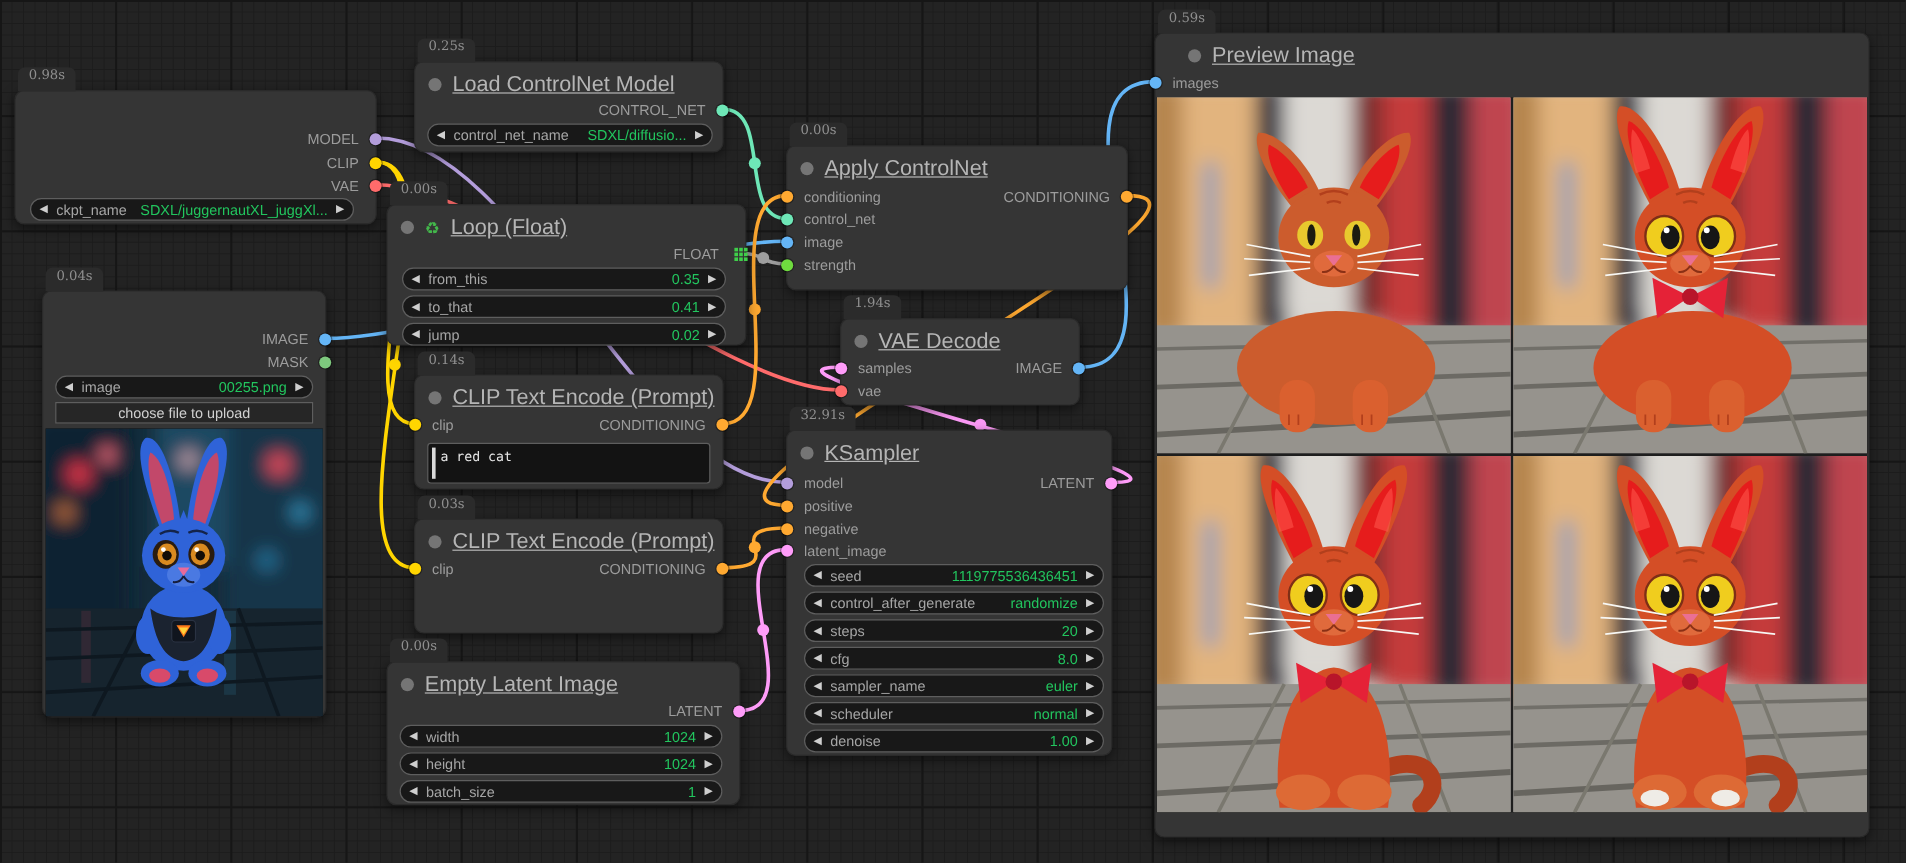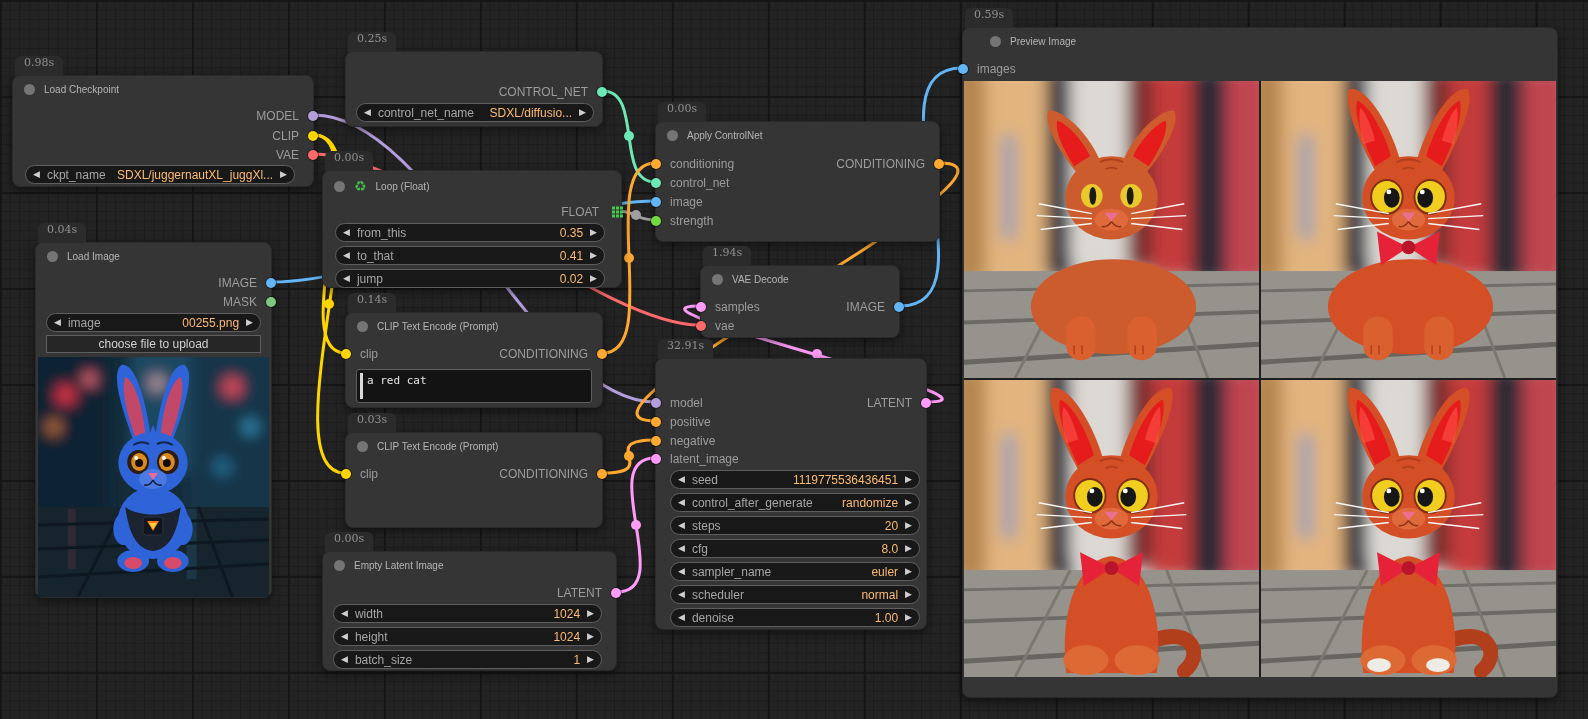--- a/index.html
+++ b/index.html
@@ -13,37 +13,37 @@
     background-size:96px 96px,96px 96px,9.6px 9.6px,9.6px 9.6px;
     font-family:"Liberation Sans",sans-serif;}
   .wires{position:absolute;left:0;top:0;z-index:0;}
   .node{position:absolute;background:#353535;border:1px solid #2a2a2a;border-radius:8px;
     box-shadow:0 3px 10px rgba(0,0,0,.5);z-index:1;box-sizing:border-box;}
   .badge{position:absolute;left:2px;top:-20px;height:20px;line-height:20px;padding:0 9px;
     background:#2b2b2b;border-radius:6px 6px 0 0;color:#8f8f8f;
     font:11px "DejaVu Serif",serif;}
   .titlebar{display:flex;align-items:center;gap:9px;padding:8px 11px 0 11px;}
   .tdot{width:11px;height:11px;border-radius:50%;background:#757575;flex:0 0 auto;}
-  .title{color:#b5b5b5;font-size:10px;white-space:nowrap;}
+  .title{color:#b5b5b5;font-size:18px;white-space:nowrap;text-decoration:underline;}
   .ticon{font-size:14px;color:#43b84b;line-height:1;}
   .port{position:absolute;display:flex;align-items:center;height:16px;font-size:12px;color:#9c9c9c;white-space:nowrap;}
   .port.in{left:0;padding-left:14px;}
   .port.out{right:0;padding-right:14px;}
   .pdot{position:absolute;top:50%;width:10px;height:10px;border-radius:50%;
     transform:translateY(-50%);box-shadow:0 0 0 1px rgba(0,0,0,.35);}
   .port.in .pdot{left:-5px;}
   .port.out .pdot{right:-5px;}
   .gridicon{position:absolute;right:-2px;top:50%;transform:translateY(-50%);
     display:grid;grid-template-columns:repeat(3,3px);gap:1px;}
   .gridicon i{width:3px;height:3px;background:#3fcf4a;}
   .widget{position:absolute;height:19px;background:#181818;border:1px solid #5e5e5e;border-radius:10px;
     display:flex;align-items:center;padding:0 7px;font-size:12px;color:#a6a6a6;box-sizing:border-box;}
   .arrow{color:#cfcfcf;font-size:9px;line-height:1;}
   .wl{flex:1;margin-left:7px;white-space:nowrap;overflow:hidden;}
-  .wv{margin-right:7px;color:#fdba74;white-space:nowrap;}
+  .wv{margin-right:7px;color:#22c55e;white-space:nowrap;}
   .textbox{position:absolute;background:#131313;border:1px solid #5e5e5e;border-radius:3px;
     color:#e6e6e6;font:11px "DejaVu Sans Mono",monospace;padding:4px 6px 0 10px;box-sizing:border-box;}
   .cursorbar{position:absolute;left:3px;top:3px;bottom:3px;width:3px;background:#d9d9d9;}
   .btn{position:absolute;height:18px;background:#262626;border:1px solid #5e5e5e;color:#d0d0d0;
     font-size:12px;display:flex;align-items:center;justify-content:center;box-sizing:border-box;cursor:pointer;}
   .imgbox{position:absolute;overflow:hidden;background:#111;}
   .imgbox svg{display:block;}
   .pgrid{position:absolute;display:grid;grid-template-columns:1fr 1fr;grid-template-rows:1fr 1fr;gap:2px;background:#1e1e1e;}
   .pcell{overflow:hidden;background:#111;}
 </style>
@@ -78,24 +78,20 @@
       <circle cx="629" cy="258" r="5" fill="#ffa931"></circle>
       <circle cx="629" cy="456" r="5" fill="#ffa931"></circle>
       <circle cx="636" cy="525" r="5" fill="#ff9cf9"></circle>
       <circle cx="817" cy="354" r="5" fill="#ff9cf9"></circle>
       <circle cx="934" cy="187" r="5" fill="#64b5f6"></circle>
     </g>
   </svg>
 
   <div class="node" style="left:12px;top:75px;width:302px;height:112px;">
     <div class="badge">0.98s</div>
-    <div class="titlebar">
-        <span class="tdot"></span>
-        <span class="title">Load Checkpoint</span>
-      </div>
     <div class="port out" style="top:32px;">
         <span>MODEL</span>
         <span class="pdot" style="background:#b39ddb;"></span>
       </div>
     <div class="port out" style="top:52px;">
         <span>CLIP</span>
         <span class="pdot" style="background:#ffd500;"></span>
       </div>
     <div class="port out" style="top:71px;">
         <span>VAE</span>
@@ -104,24 +100,20 @@
     <div class="widget" style="left:12px;right:18px;top:89px;">
       <span class="arrow">◀</span>
       <span class="wl">ckpt_name</span>
       <span class="wv">SDXL/juggernautXL_juggXl...</span>
       <span class="arrow">▶</span>
     </div>
   </div>
 
   <div class="node" style="left:35px;top:242px;width:237px;height:356px;">
     <div class="badge">0.04s</div>
-    <div class="titlebar">
-        <span class="tdot"></span>
-        <span class="title">Load Image</span>
-      </div>
     <div class="port out" style="top:32px;">
         <span>IMAGE</span>
         <span class="pdot" style="background:#64b5f6;"></span>
       </div>
     <div class="port out" style="top:51px;">
         <span>MASK</span>
         <span class="pdot" style="background:#7ec97e;"></span>
       </div>
     <div class="widget" style="left:10px;right:10px;top:70px;">
       <span class="arrow">◀</span>
@@ -185,20 +177,24 @@
           <circle cx="127" cy="101" r="2" fill="#fff"></circle>
           <ellipse cx="116" cy="122" rx="14" ry="10" fill="#4a79e2"></ellipse>
           <path d="M111,116 h10 l-5,7 Z" fill="#e86a9a"></path>
           <path d="M116,123 q-3,6 -9,5 M116,123 q3,6 9,5" stroke="#161e3c" stroke-width="1.6" fill="none"></path>
         </svg>
       </div>
   </div>
 
   <div class="node" style="left:345px;top:51px;width:258px;height:76px;">
     <div class="badge">0.25s</div>
+    <div class="titlebar">
+        <span class="tdot"></span>
+        <span class="title">Load ControlNet Model</span>
+      </div>
     <div class="port out" style="top:32px;">
         <span>CONTROL_NET</span>
         <span class="pdot" style="background:#6ee7b7;"></span>
       </div>
     <div class="widget" style="left:10px;right:8px;top:51px;">
       <span class="arrow">◀</span>
       <span class="wl">control_net_name</span>
       <span class="wv">SDXL/diffusio...</span>
       <span class="arrow">▶</span>
     </div>
@@ -351,20 +347,24 @@
         <span>vae</span>
       </div>
     <div class="port out" style="top:33px;">
         <span>IMAGE</span>
         <span class="pdot" style="background:#64b5f6;"></span>
       </div>
   </div>
 
   <div class="node" style="left:655px;top:358px;width:272px;height:272px;">
     <div class="badge">32.91s</div>
+    <div class="titlebar">
+        <span class="tdot"></span>
+        <span class="title">KSampler</span>
+      </div>
     <div class="port in" style="top:36px;">
         <span class="pdot" style="background:#b39ddb;"></span>
         <span>model</span>
       </div>
     <div class="port in" style="top:55px;">
         <span class="pdot" style="background:#ffa931;"></span>
         <span>positive</span>
       </div>
     <div class="port in" style="top:74px;">
         <span class="pdot" style="background:#ffa931;"></span>

